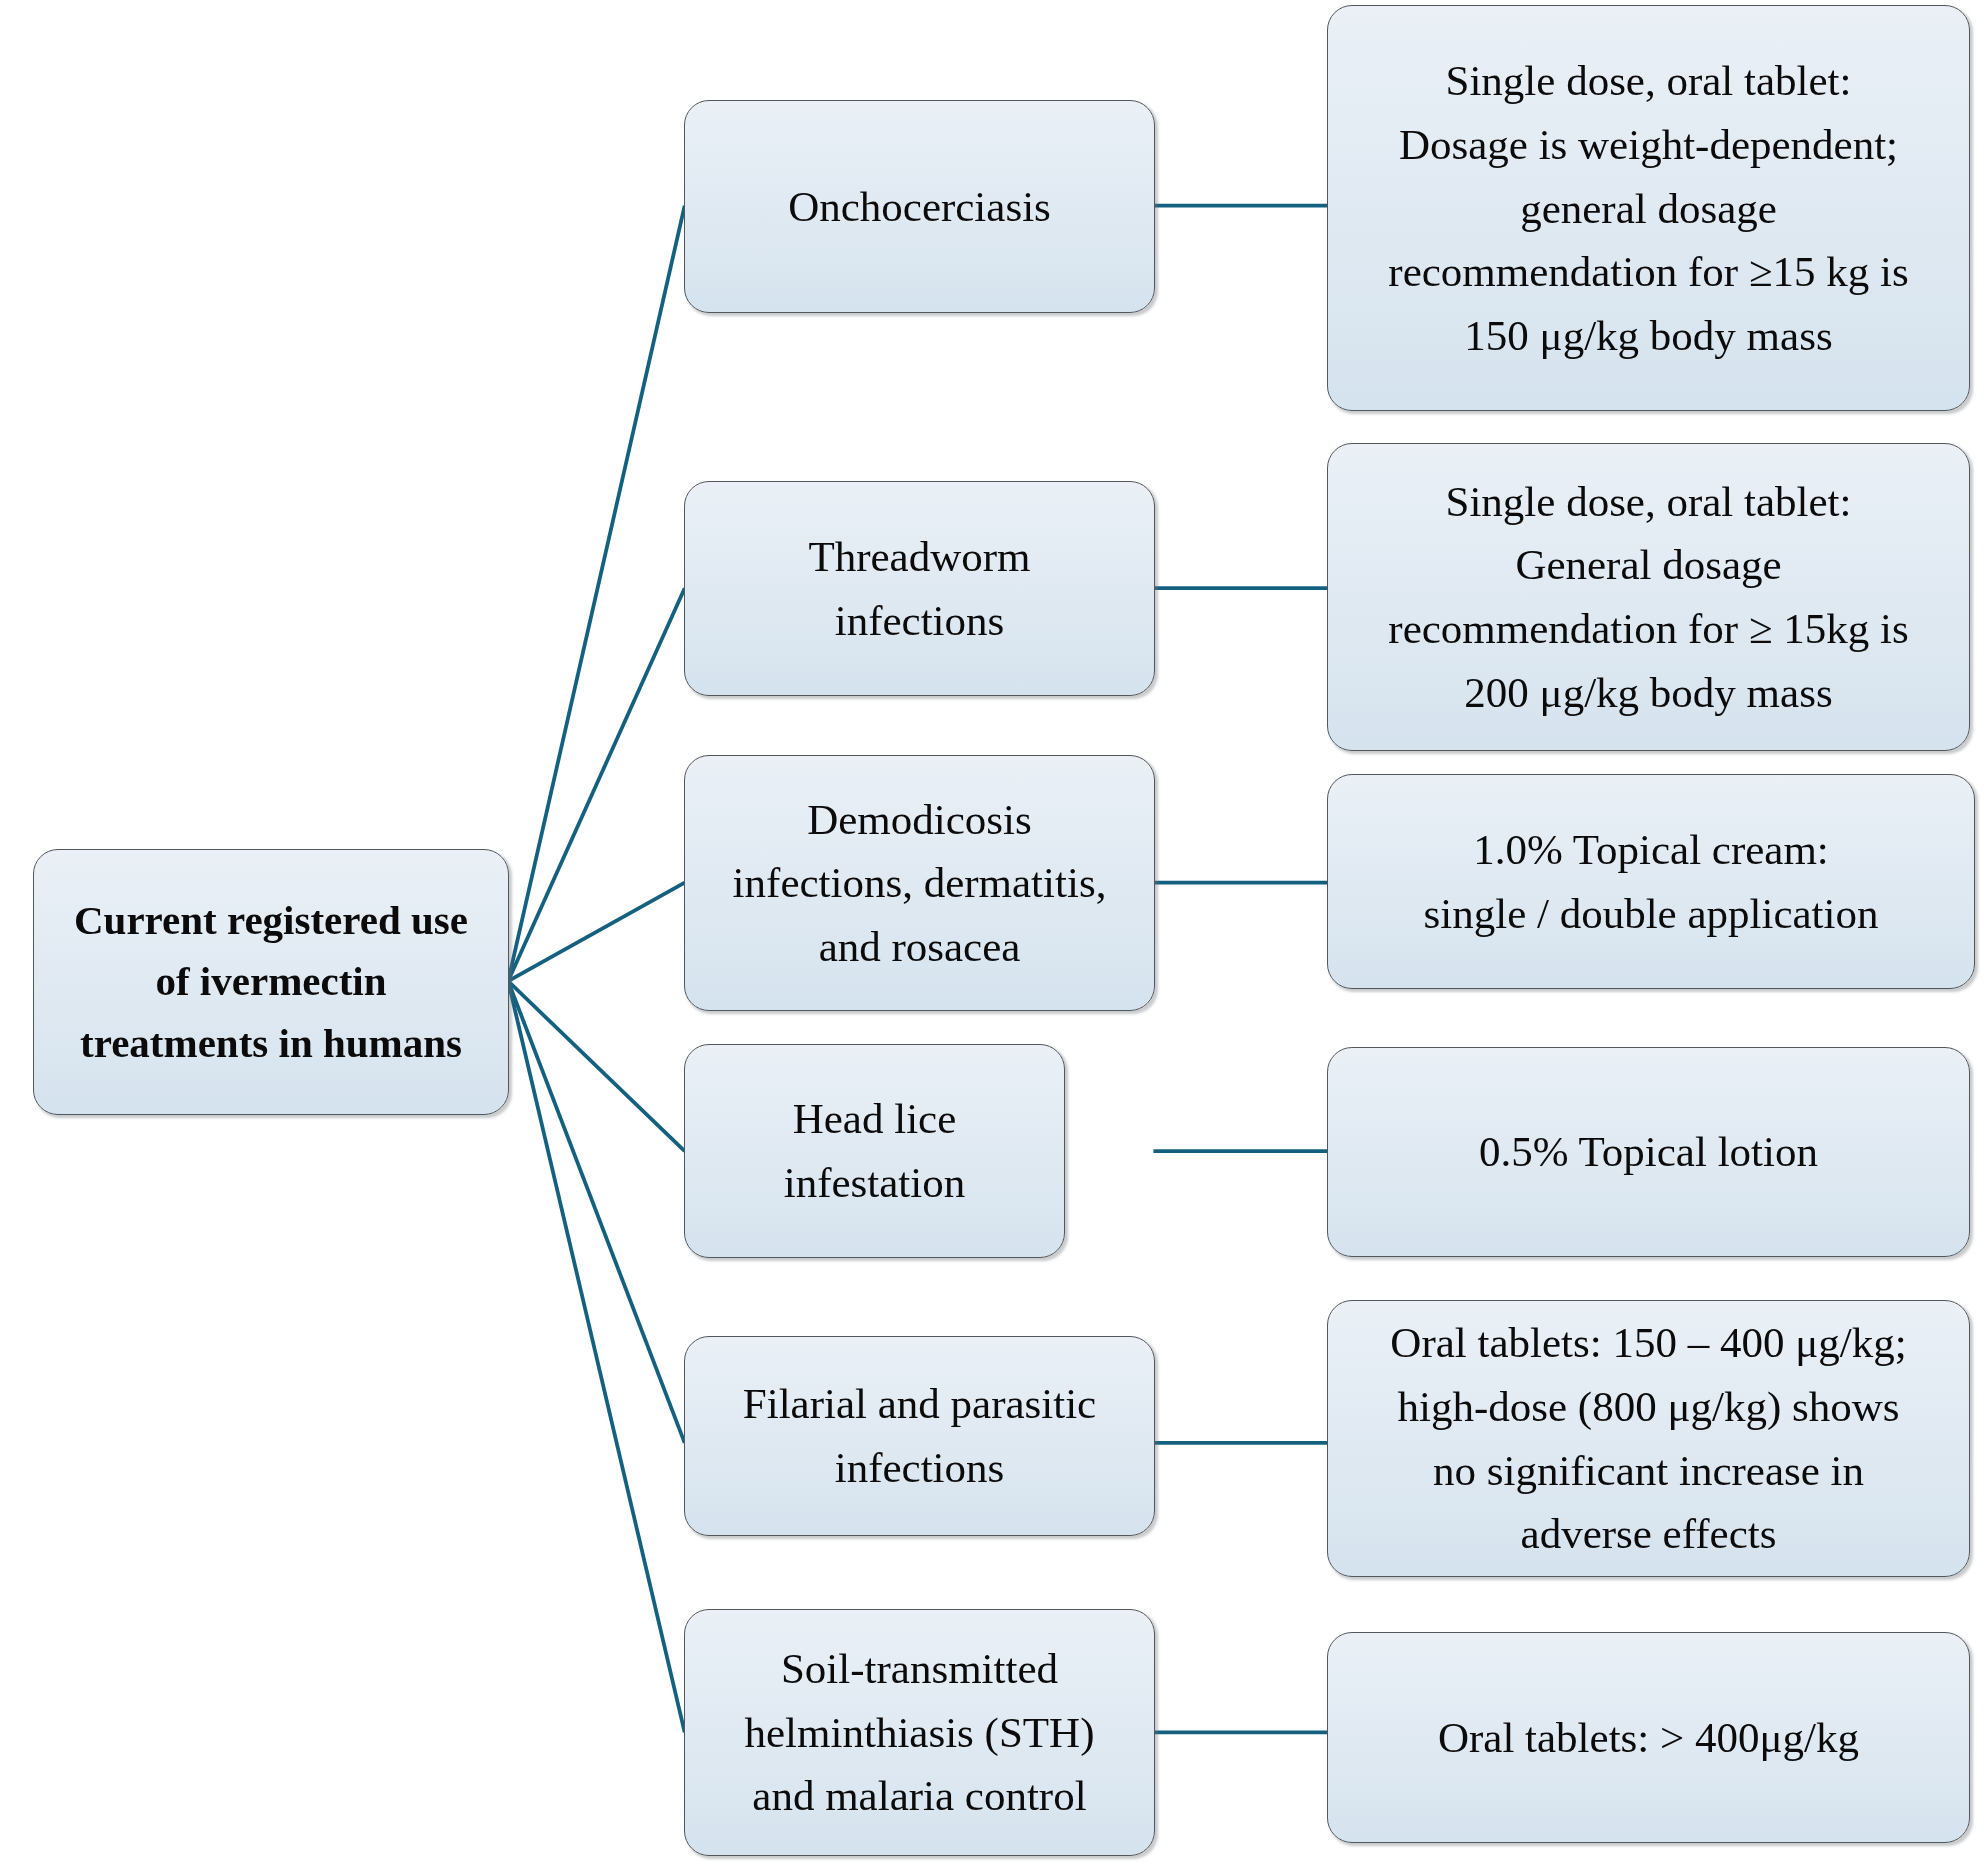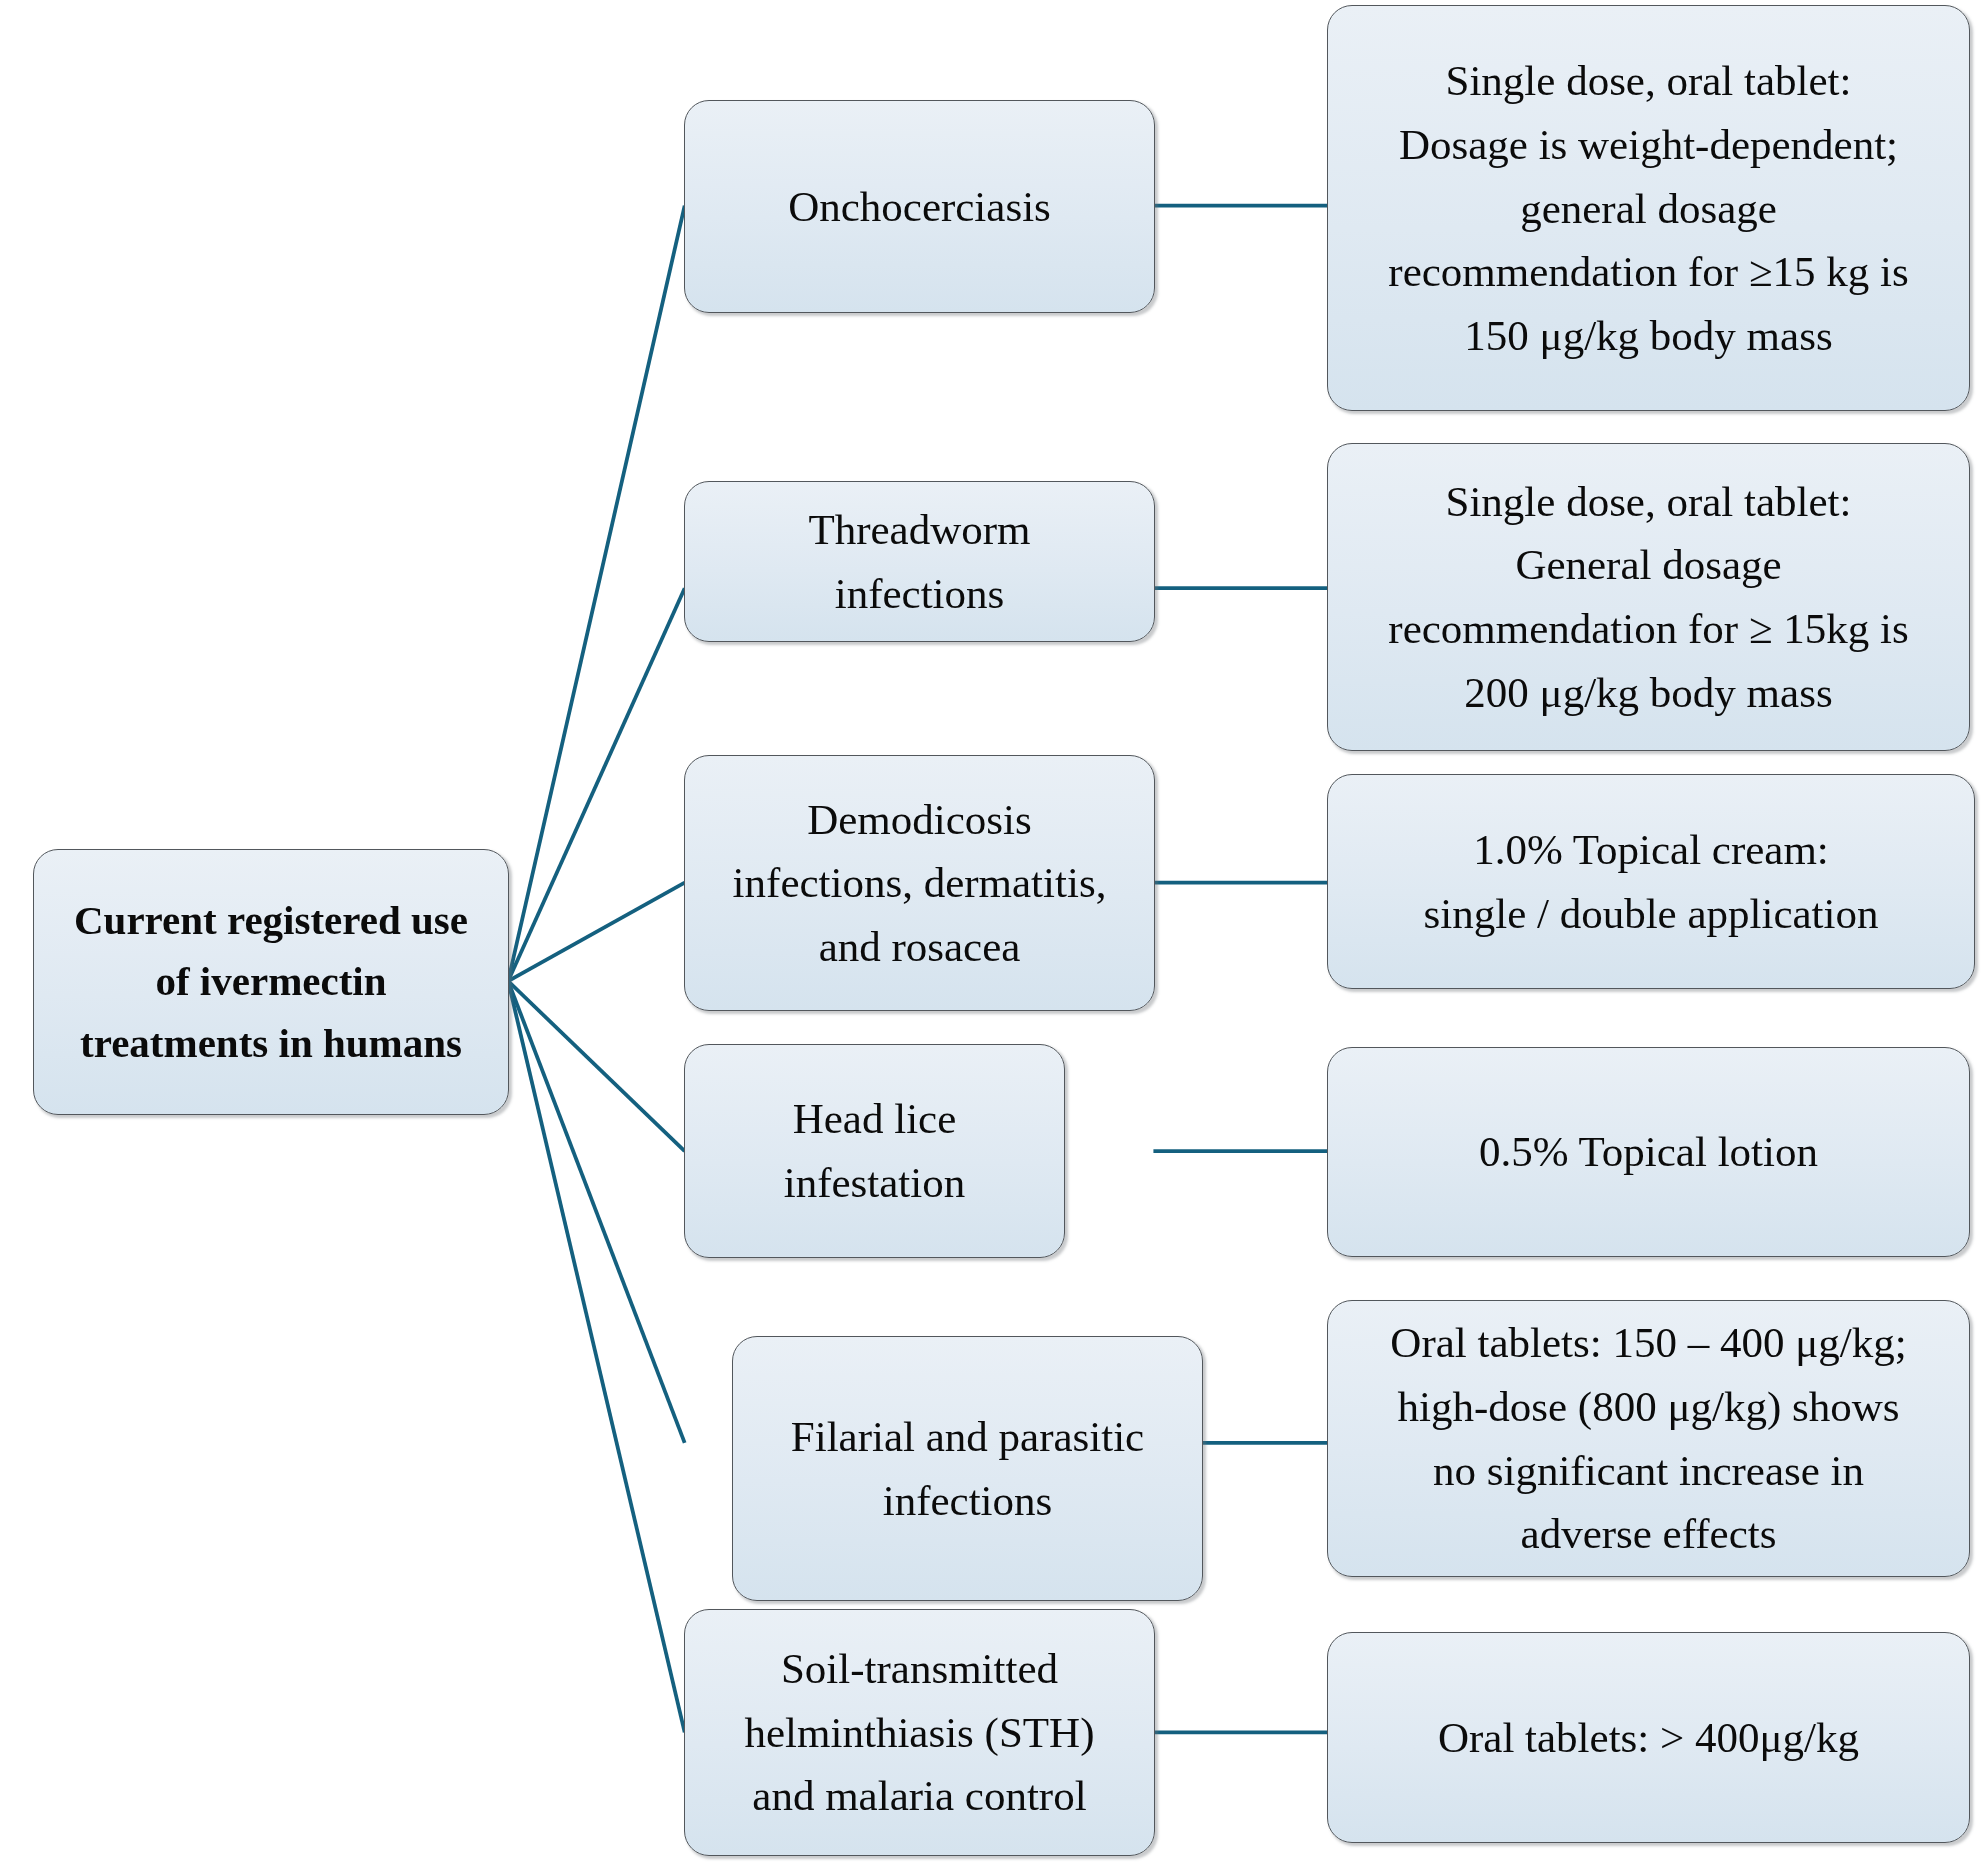--- a/index.html
+++ b/index.html
@@ -77,33 +77,33 @@
 
   <div class="node root-node" style="left:33px; top:849px; width:476px; height:266px;">
     <span class="label">Current registered use
 of ivermectin
 treatments in humans</span>
   </div>
 
   <div class="node" style="left:684px; top:100px; width:471px; height:213px;">
     <span class="label">Onchocerciasis</span>
   </div>
-  <div class="node" style="left:684px; top:481px; width:471px; height:161px;">
+  <div class="node" style="left:684px; top:481px; width:471px; height:215px;">
     <span class="label">Threadworm
 infections</span>
   </div>
   <div class="node" style="left:684px; top:755px; width:471px; height:256px;">
     <span class="label">Demodicosis
 infections, dermatitis,
 and rosacea</span>
   </div>
   <div class="node" style="left:684px; top:1044px; width:381px; height:214px;">
     <span class="label">Head lice infestation</span>
   </div>
-  <div class="node" style="left:684px; top:1336px; width:471px; height:265px;margin-left:48px;">
+  <div class="node" style="left:684px; top:1336px; width:471px; height:200px;">
     <span class="label">Filarial and parasitic
 infections</span>
   </div>
   <div class="node" style="left:684px; top:1609px; width:471px; height:247px;">
     <span class="label">Soil-transmitted
 helminthiasis (STH)
 and malaria control</span>
   </div>
 
   <div class="node" style="left:1327px; top:5.4px; width:643px; height:406px;">

